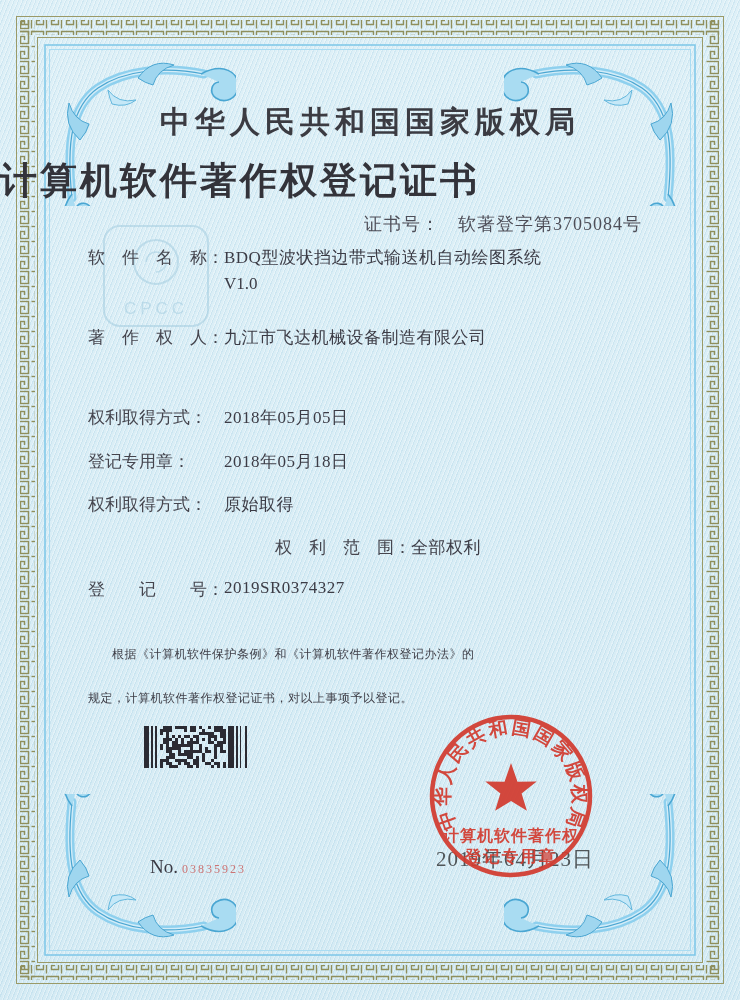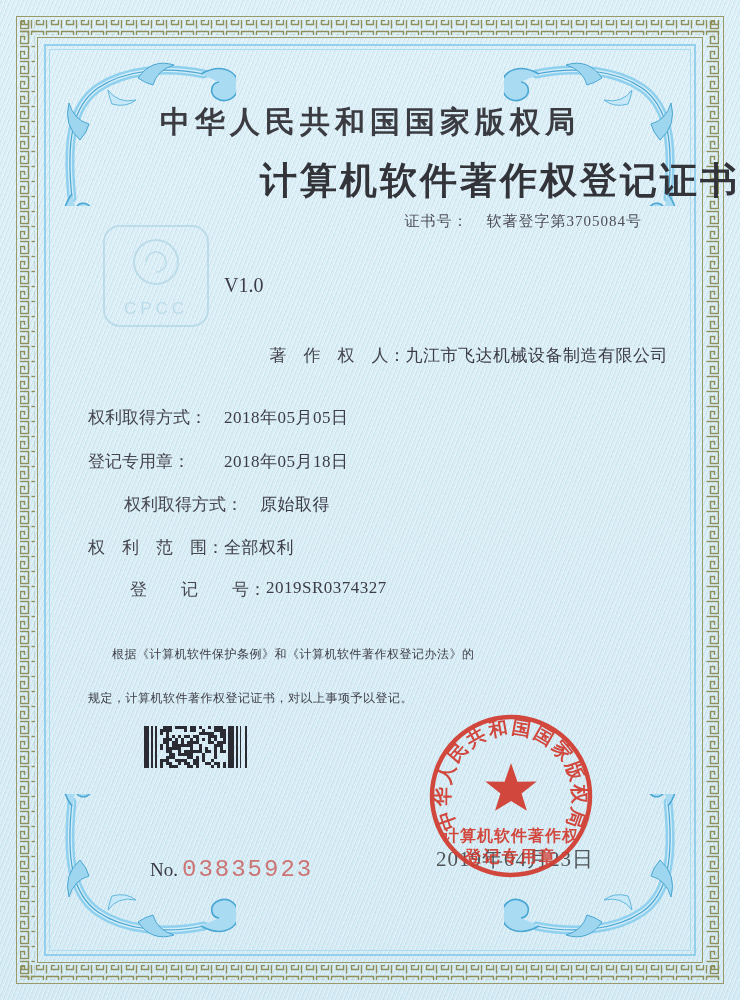--- a/index.html
+++ b/index.html
@@ -17,56 +17,56 @@
   .orn-tr{right:46px;top:46px;transform:scaleX(-1);}
   .orn-bl{left:46px;bottom:46px;transform:scaleY(-1);}
   .orn-br{right:46px;bottom:46px;transform:scale(-1,-1);}
   .watermark{position:absolute;left:92px;top:220px;z-index:2;opacity:.55;}
 
   .authority{
     position:absolute;left:0;top:102px;width:100%;text-align:center;z-index:3;
     font-size:30px;font-weight:bold;letter-spacing:5px;color:#3b3b42;
   }
   .cert-title{
-    position:absolute;left:0;top:156px;width:100%;text-align:right;z-index:3;
+    position:absolute;left:0;top:156px;width:100%;text-align:left;z-index:3;
     font-size:37px;font-weight:bold;letter-spacing:3px;color:#33333a;
   }
   .certno-row{
     position:absolute;left:0;top:212px;right:98px;text-align:right;z-index:3;
-    font-size:15px;color:#4e4e58;letter-spacing:1px;
+    font-size:18px;color:#4e4e58;letter-spacing:1px;
   }
   .certno-row .gap{display:inline-block;width:18px;}
 
   .field-row{position:absolute;left:88px;width:580px;z-index:3;font-size:17px;color:#3f3f48;}
   .field-row .label{display:inline-block;min-width:136px;color:#45454e;vertical-align:top;}
   .field-row .value{color:#3c3c46;letter-spacing:.5px;}
-  .value-line2{position:absolute;left:224px;top:274px;z-index:3;font-size:20px;color:#3c3c46;}
+  .value-line2{position:absolute;left:224px;top:274px;z-index:3;font-size:17px;color:#3c3c46;}
 
   .row-0{top:246px;}
-  .row-1{top:344px;text-align:right;}
+  .row-1{top:326px;}
   .row-2{top:406px;}
   .row-3{top:450px;}
-  .row-4{top:493px;margin-left:36px;}
-  .row-5{top:536px;}
-  .row-6{top:578px;margin-left:42px;}
+  .row-4{top:493px;}
+  .row-5{top:536px;text-align:center;}
+  .row-6{top:578px;}
 
   .statement{position:absolute;left:88px;width:578px;z-index:3;font-size:12px;color:#3e3e47;letter-spacing:.5px;margin-top:24px;}
   .st-1{top:622px;text-indent:2em;}
   .st-2{top:666px;}
 
   .barcode{position:absolute;left:144px;top:726px;width:106px;height:42px;z-index:3;}
 
   .seal{position:absolute;left:425px;top:710px;width:172px;height:172px;z-index:5;opacity:.92;}
   .seal-date{
     position:absolute;left:436px;top:845px;z-index:4;
     font-size:21px;color:#4f5558;letter-spacing:1px;
   }
   .no-row{position:absolute;left:150px;top:856px;z-index:3;font-size:19px;}
   .no-label{color:#3a3a44;margin-right:4px;}
-  .no-value{color:#cc7474;letter-spacing:2px;font-family:Liberation Mono, monospace;font-size:24px;}
+  .no-value{color:#cc7474;letter-spacing:2px;font-family:Liberation Serif, serif;font-size:12px;}
 </style>
 </head>
 <body>
 
 <div class="page">
 
   <svg class="layer border-svg" width="740" height="1000" viewBox="0 0 740 1000">
     <defs>
       <pattern id="gkh" width="15" height="15" patternUnits="userSpaceOnUse">
         <path d="M1.5,13.5 V1.5 H13.5 V9.5 H6.5 V5.5 H10" fill="none" stroke="#8f8f5c" stroke-width="1.4"></path>
@@ -132,20 +132,23 @@
     <path d="M54,42 a10,10 0 1 1 10,10" fill="none" stroke="#a4cde0" stroke-width="1.5"></path>
     <text x="64" y="94" text-anchor="middle" font-size="17" letter-spacing="4" fill="#a4cde0" font-family="Liberation Sans, sans-serif">CPCC</text>
   </svg>
 
   <div class="authority">中华人民共和国国家版权局</div>
   <div class="cert-title">计算机软件著作权登记证书</div>
   <div class="certno-row">
     <span>证书号：</span><span class="gap"></span><span>软著登字第3705084号</span>
   </div>
 
+  <div class="field-row row-0">
+    <span class="label">软　件　名　称：</span><span class="value">BDQ型波状挡边带式输送机自动绘图系统</span>
+  </div>
   <div class="value-line2">V1.0</div>
 
   <div class="field-row row-1">
     <span class="label">著　作　权　人：</span><span class="value">九江市飞达机械设备制造有限公司</span>
   </div>
   <div class="field-row row-2">
     <span class="label">权利取得方式：</span><span class="value">2018年05月05日</span>
   </div>
   <div class="field-row row-3">
     <span class="label">登记专用章：</span><span class="value">2018年05月18日</span>

